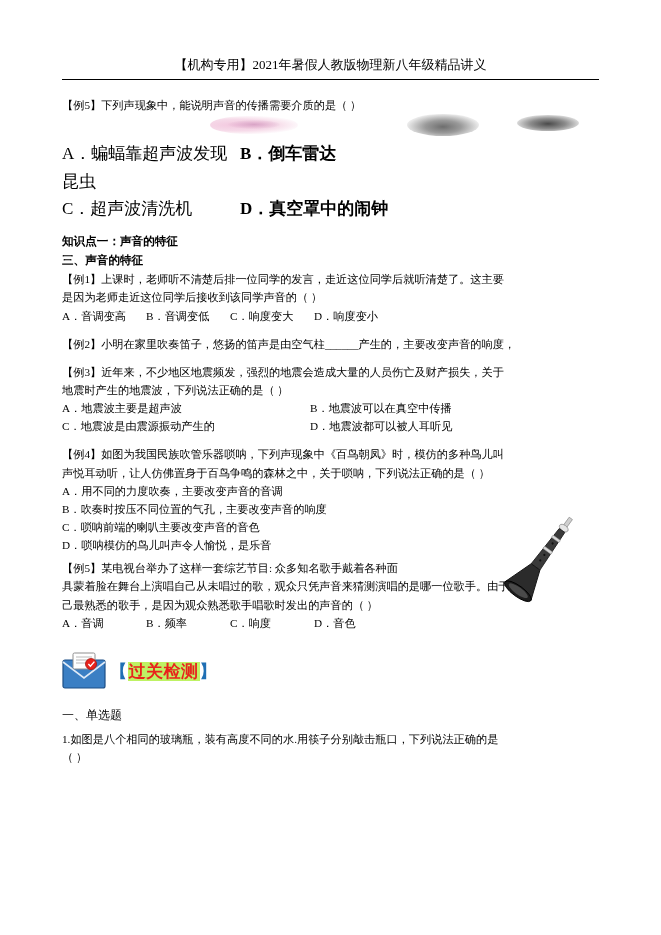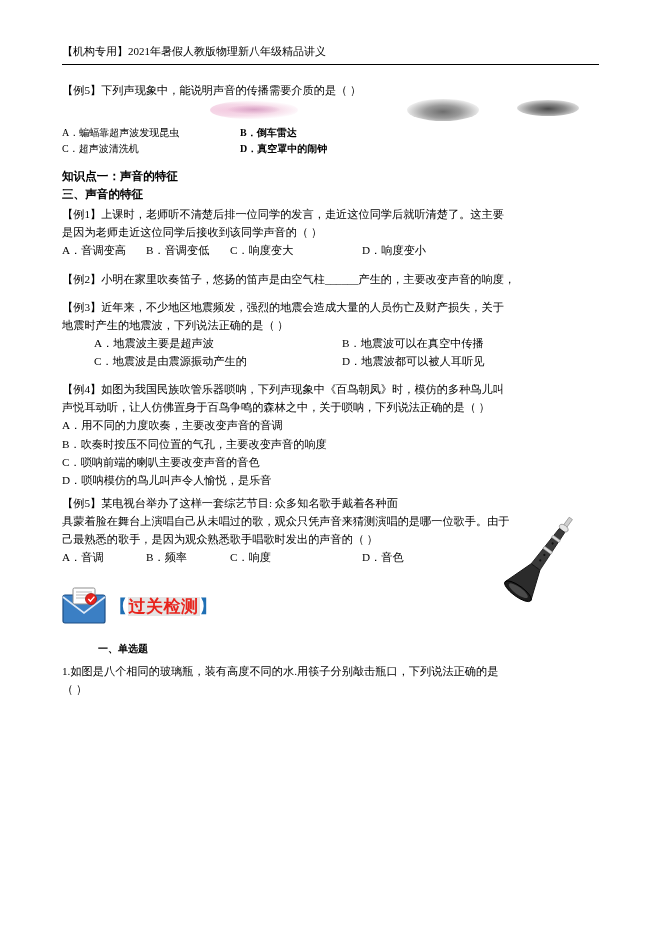--- a/index.html
+++ b/index.html
@@ -16,23 +16,24 @@
     overflow: hidden;
   }
   .page {
     position: relative;
     width: 661px;
     height: 935px;
     box-sizing: border-box;
     padding: 0 62px;
   }
   .header {
-    font-size: 11px;
+    text-align: center;
+    font-size: 13px;
     font-family: "Liberation Serif", serif;
-    padding-top: 44px;
+    padding-top: 56px;
     letter-spacing: 0px;
     white-space: nowrap;
   }
   .header-rule {
     border-bottom: 1.1px solid #000;
     margin-top: 5px;
   }
   .content {
     padding-top: 16px;
     font-size: 11.2px;
@@ -40,38 +41,38 @@
   }
   .p {
     margin: 0 0 0 0;
     font-size: 11.2px;
     line-height: 1.62;
   }
   .gap { height: 10px; }
   .gap-sm { height: 5px; }
   .opts {
     display: flex;
-    font-size: 10px;
+    font-size: 17px;
     line-height: 1.62;
   }
   .opts .c1 { width: 178px; flex: 0 0 178px; }
   .opts .c2 { flex: 1 1 auto; font-weight: bold; }
   .opts-2 {
     display: flex;
     font-size: 11.2px;
     line-height: 1.62;
   }
-  .opts-2 .c1 { width: 248px; flex: 0 0 248px; margin-left: 32px; }
+  .opts-2 .c1 { width: 248px; flex: 0 0 248px; }
   .opts-4 {
     display: flex;
     font-size: 11.2px;
     line-height: 1.62;
   }
   .opts-4 .cc { width: 84px; flex: 0 0 84px; }
-  .opts-4 .cc-last { flex: 1 1 auto; margin-left: 48px; }
+  .opts-4 .cc-last { flex: 1 1 auto; }
   .section-title {
     font-weight: bold;
     font-size: 11.6px;
   }
 
   
   .img-row {
     position: relative;
     height: 26px;
   }
@@ -129,28 +130,27 @@
   }
   .banner .btxt {
     position: absolute;
     left: 48px; top: 8px;
     font-size: 17px;
     font-weight: bold;
     color: #1f6fb4;
     letter-spacing: 0.5px;
   }
   .banner .btxt .hl {
-    background: #e5e5e5;
+    background: #bef264;
     color: #e8231c;
     padding: 0 1px;
   }
   .q-head {
-    font-weight: bold;
-    font-size: 10px;
-    margin-left: 36px;
+    font-weight: normal;
+    font-size: 12px;
   }
 </style>
 </head>
 <body>
 
 <div class="page">
 
   <div class="header">【机构专用】2021年暑假人教版物理新八年级精品讲义</div>
   <div class="header-rule"></div>
 

